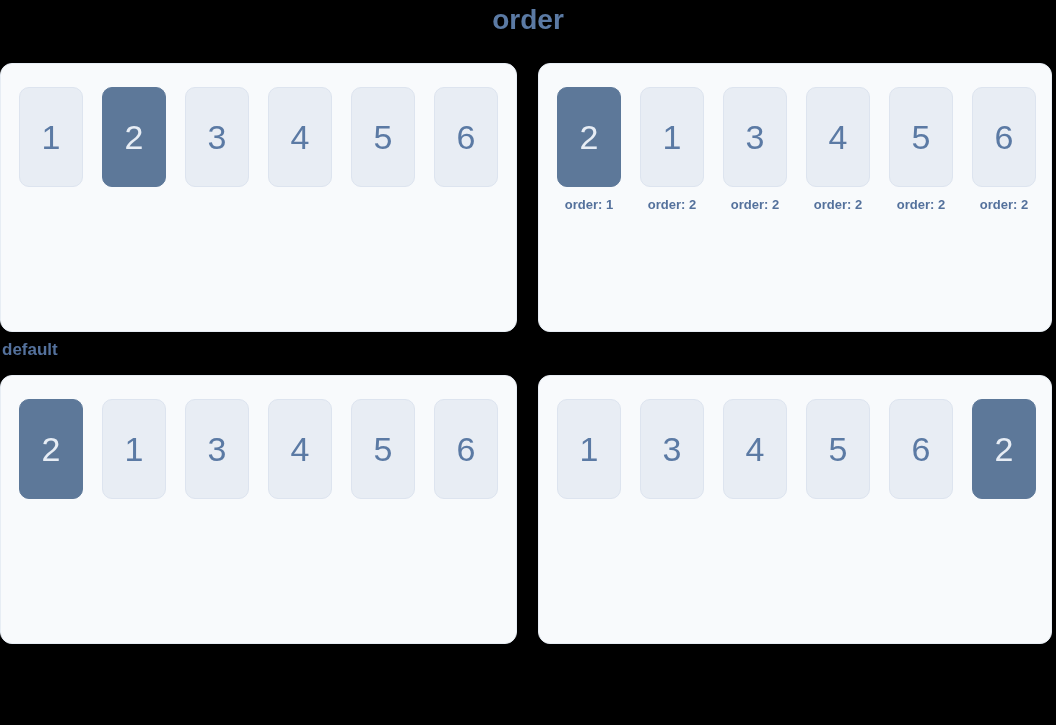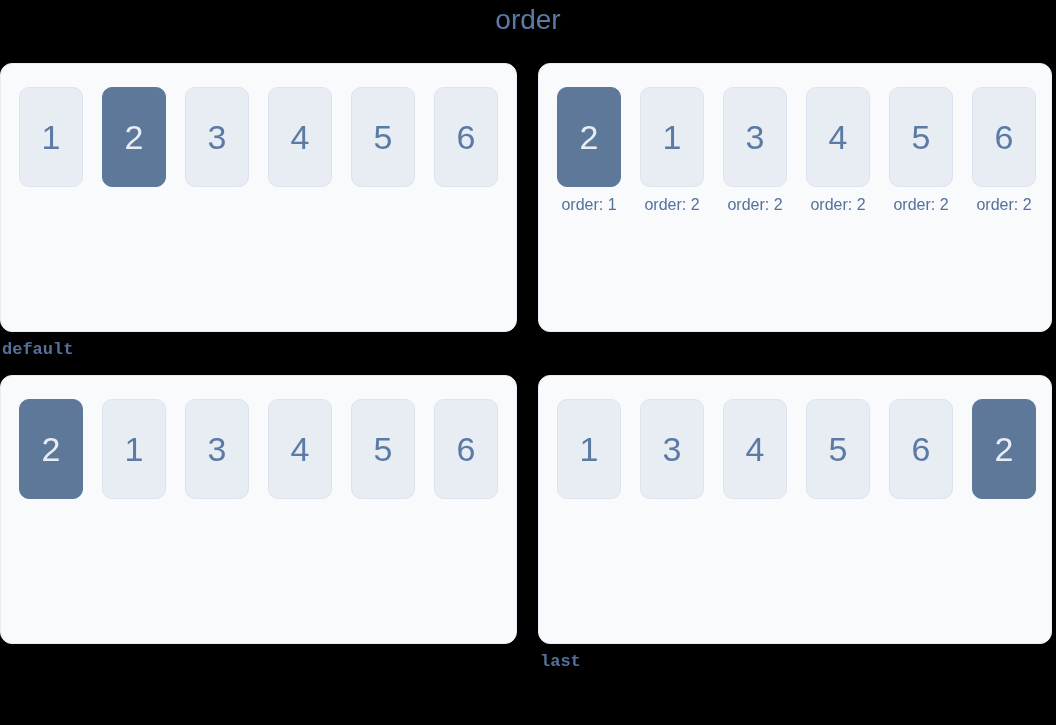--- a/index.html
+++ b/index.html
@@ -23,21 +23,21 @@
     background: var(--background);
     font-family: "Liberation Sans", sans-serif;
     overflow: hidden;
   }
   .page-title {
     margin: 4px 0 0 0;
     height: 32px;
     line-height: 32px;
     text-align: center;
     font-size: 28px;
-    font-weight: 400;
+    font-weight: 700;
     color: var(--heading-text);
   }
   .grid {
     display: grid;
     grid-template-columns: 517px 514px;
     column-gap: 21px;
     row-gap: 16px;
     margin: 27px 0 0 0;
   }
   .cell { display: block; }
@@ -69,33 +69,32 @@
   }
   .card.hl {
     background: var(--highlight-bg);
     border-color: var(--highlight-bg);
     color: var(--highlight-text);
   }
   .order-label {
     margin-top: 10px;
     height: 15px;
     line-height: 15px;
-    font-size: 16px;
-    font-weight: 400;
+    font-size: 13px;
+    font-weight: 700;
     color: var(--order-label-text);
     white-space: nowrap;
   }
   .caption {
     margin: 8px 0 0 2px;
     height: 19px;
     line-height: 19px;
     font-size: 17px;
     font-weight: 700;
     color: var(--caption-text);
-    font-family: Liberation Mono, monospace;
   }
 </style>
 </head>
 <body>
 
 <h1 class="page-title">order</h1>
 
 <div class="grid">
 
   <div class="cell">
@@ -234,16 +233,15 @@
     <div class="card">6</div>
 
   </div>
 
   <div class="flex-item">
     <div class="card hl">2</div>
 
   </div>
 </div>
     </div>
-    <div class="caption">last</div>
   </div>
 
 </div>
 
 </body></html>

